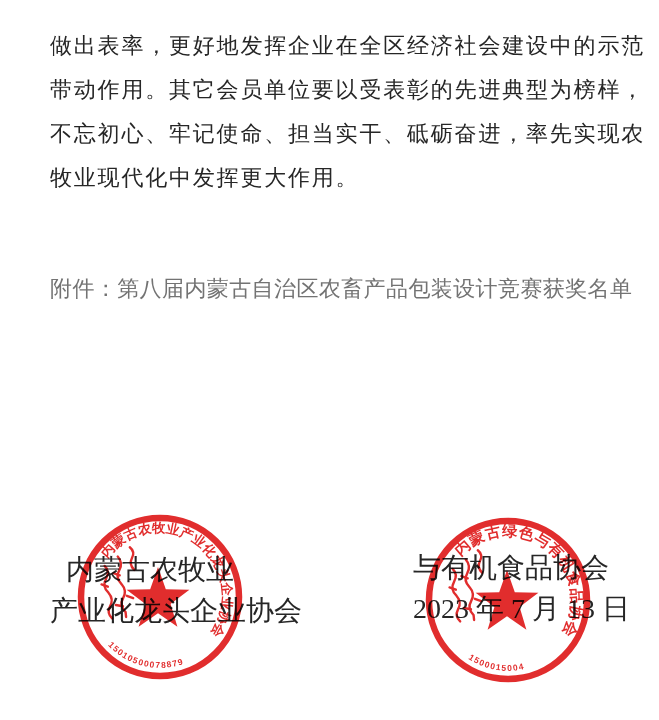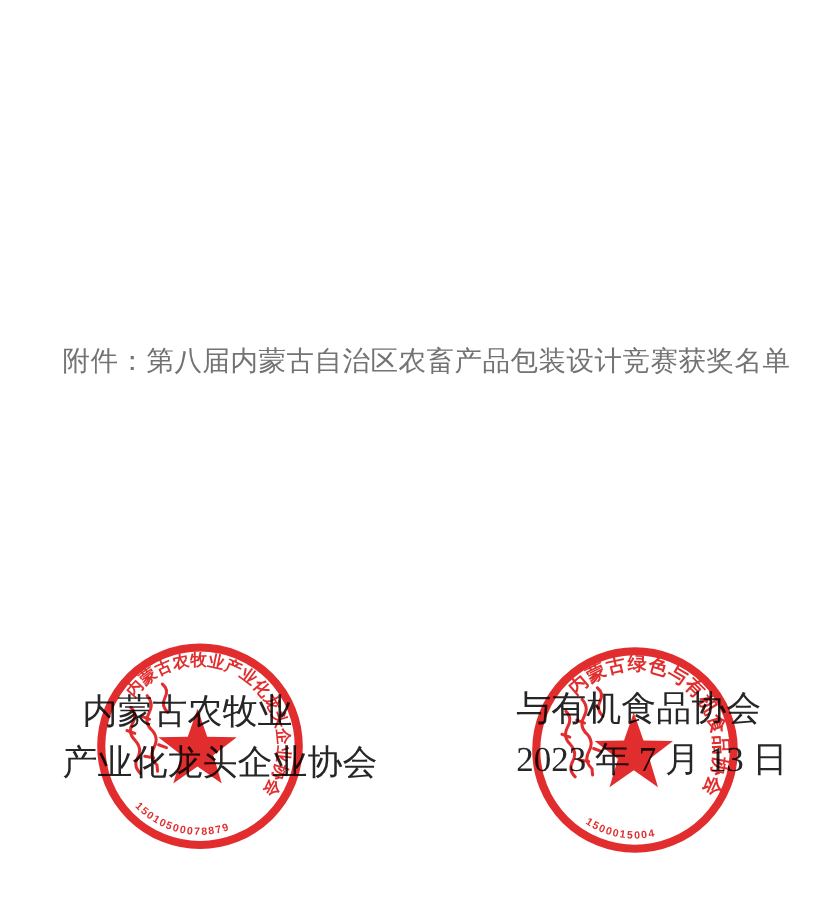--- a/index.html
+++ b/index.html
@@ -51,20 +51,26 @@
   }
   .ring-text{font-size:13.2px;letter-spacing:0.2px;}
   .ring-text-r{font-size:15.2px;letter-spacing:0.6px;}
   .seal-number{font-size:8.5px;letter-spacing:1.2px;font-weight:bold;}
 </style>
 </head>
 <body>
 
 <div class="page">
 
+  <div class="para">
+    <div class="line">做出表率，更好地发挥企业在全区经济社会建设中的示范</div>
+    <div class="line">带动作用。其它会员单位要以受表彰的先进典型为榜样，</div>
+    <div class="line">不忘初心、牢记使命、担当实干、砥砺奋进，率先实现农</div>
+    <div class="line">牧业现代化中发挥更大作用。</div>
+  </div>
 
   <div class="attachment">附件：第八届内蒙古自治区农畜产品包装设计竞赛获奖名单</div>
 
   <div class="sig sig-left">
     <div>内蒙古农牧业</div>
     <div>产业化龙头企业协会</div>
   </div>
 
   <div class="sig sig-right">
     <div>与有机食品协会</div>

